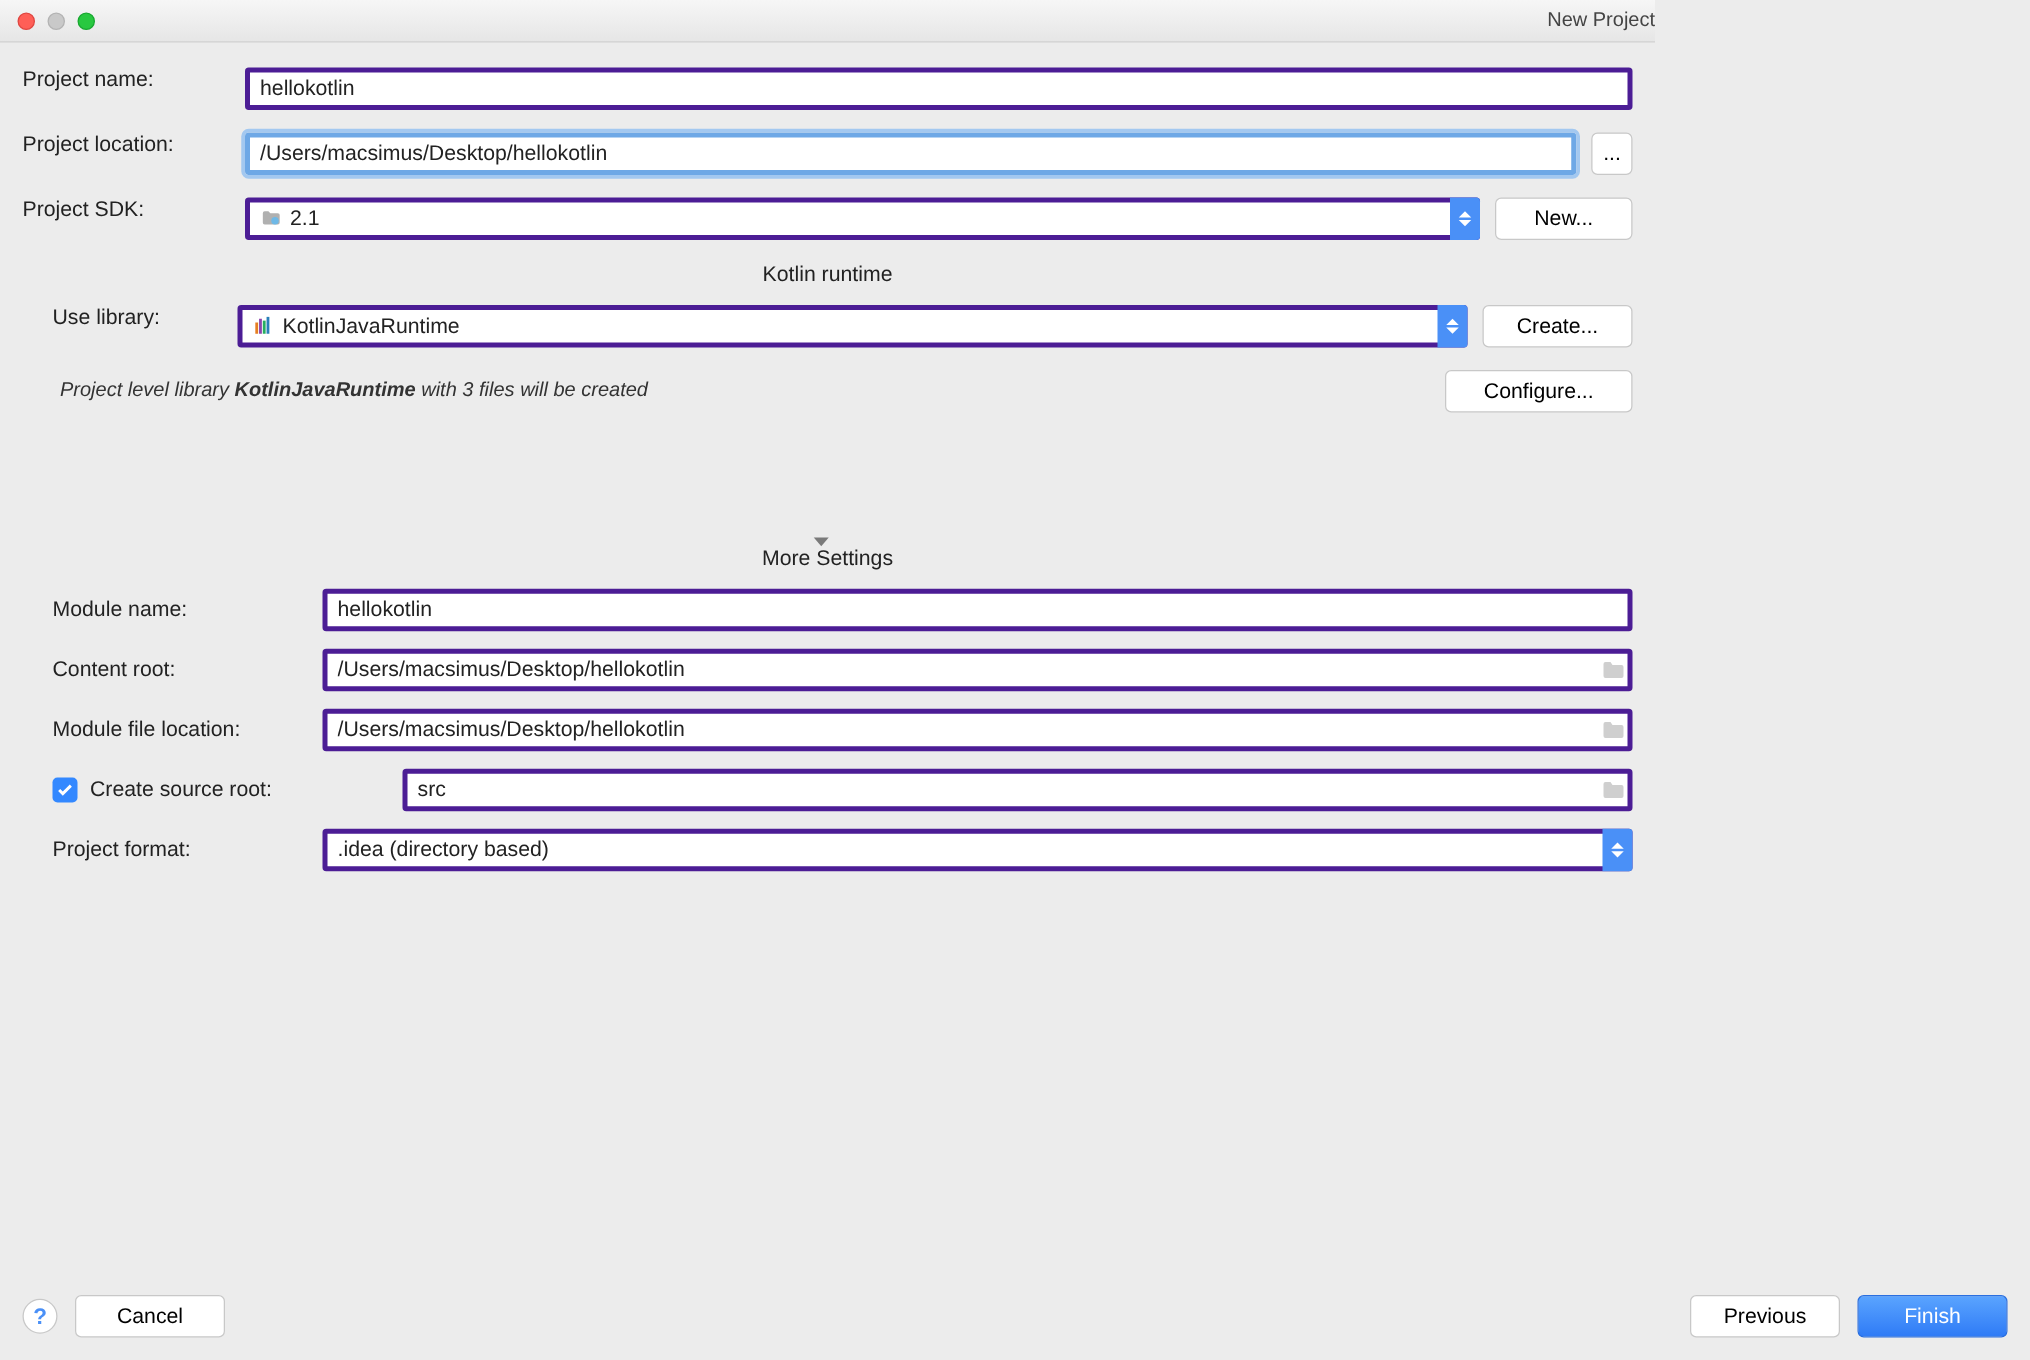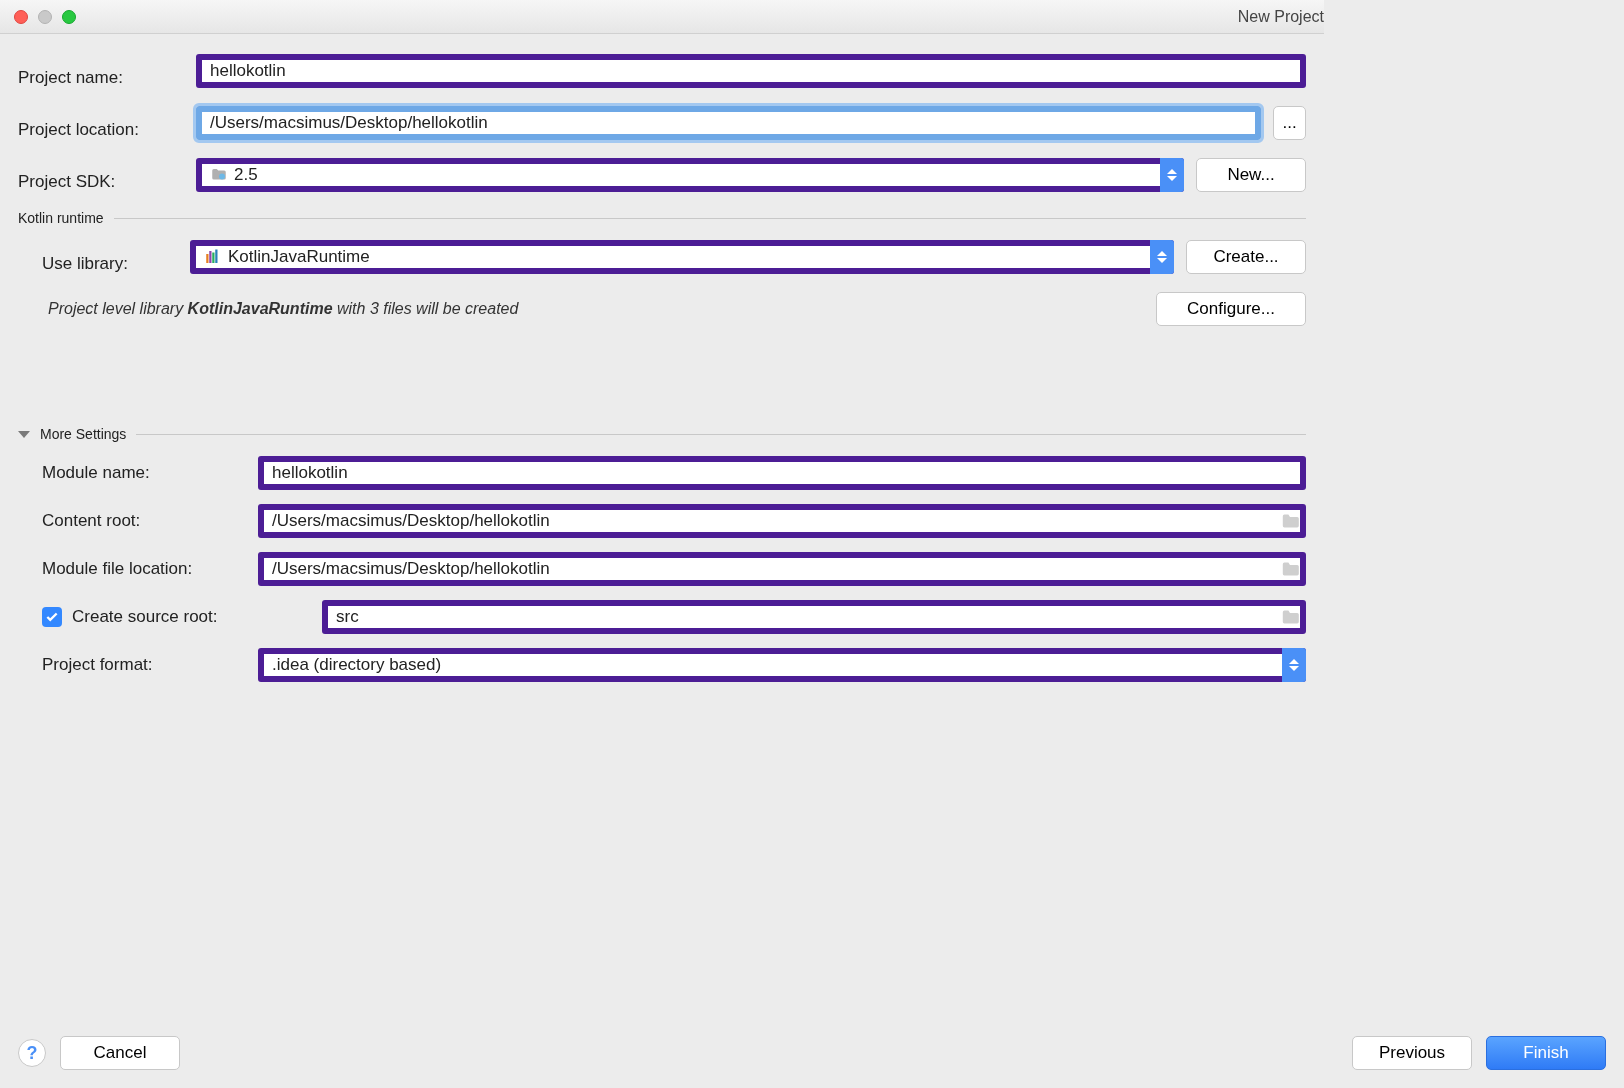--- a/index.html
+++ b/index.html
@@ -31,33 +31,33 @@
       left: 0; right: 0;
       text-align: right;
       font-size: 16px;
       color: #444;
     }
     .content {
       padding: 20px 18px 0 18px;
     }
     .row {
       display: flex;
-      align-items: flex-end;
+      align-items: flex-start;
       margin-bottom: 18px;
     }
     .label-col {
       width: 178px;
       flex-shrink: 0;
       font-size: 17px;
     }
     .field-col { flex: 1; display: flex; gap: 12px; align-items: center; }
     input[type=text], .textfield, .select {
       height: 34px;
       background: #fff;
-      border: 6px solid #4c1d95;
+      border: 4px solid #4c1d95;
       border-radius: 3px;
       font-size: 17px;
       padding: 0 8px;
       color: #222;
       font-family: inherit;
       width: 100%;
     }
     .textfield.focused {
       outline: 3px solid #a3c8f0;
       outline-offset: 0px;
@@ -113,22 +113,23 @@
     .btn.primary {
       background: linear-gradient(#5aa4ff, #2f7bf6);
       border-color: #2a6fe0;
       color: #fff;
       font-weight: 500;
     }
     .section-header {
       display: flex;
       align-items: center;
       margin: 4px 0 14px 0;
-      font-size: 14px;
+      font-size: 17px;
       color: #222;
+      flex-direction: column;
     }
     .section-header .line {
       flex: 1;
       height: 1px;
       background: #c8c8c8;
       margin-left: 10px;
     }
     .section-header.collapsible {
       cursor: pointer;
     }
@@ -230,21 +231,21 @@
     <div class="label-col">Project SDK:</div>
     <div class="field-col">
       <div class="select-wrap">
         <div class="select">
           <span class="sdk-icon">
             <svg viewBox="0 0 24 24">
                 <path fill="#b0b0b0" d="M3 6a2 2 0 012-2h4l2 2h8a2 2 0 012 2v8a2 2 0 01-2 2H5a2 2 0 01-2-2V6z"></path>
                 <circle cx="16" cy="14" r="4" fill="#6eb8e6"></circle>
               </svg>
           </span>
-          <span>2.5</span>
+          <span>2.1</span>
         </div>
         <div class="sel-arrows"></div>
       </div>
       <button class="btn" style="width:110px">New...</button>
     </div>
   </div>
 
   <div class="section-header">
     <span>Kotlin runtime</span>
     <div class="line"></div>

